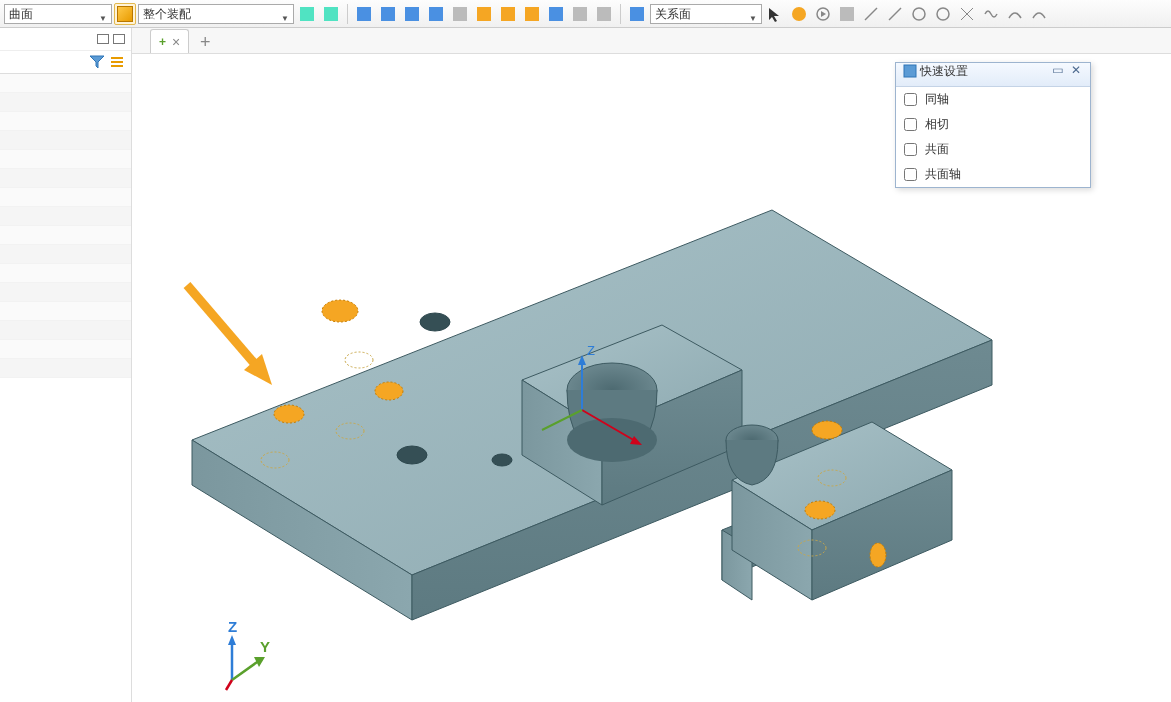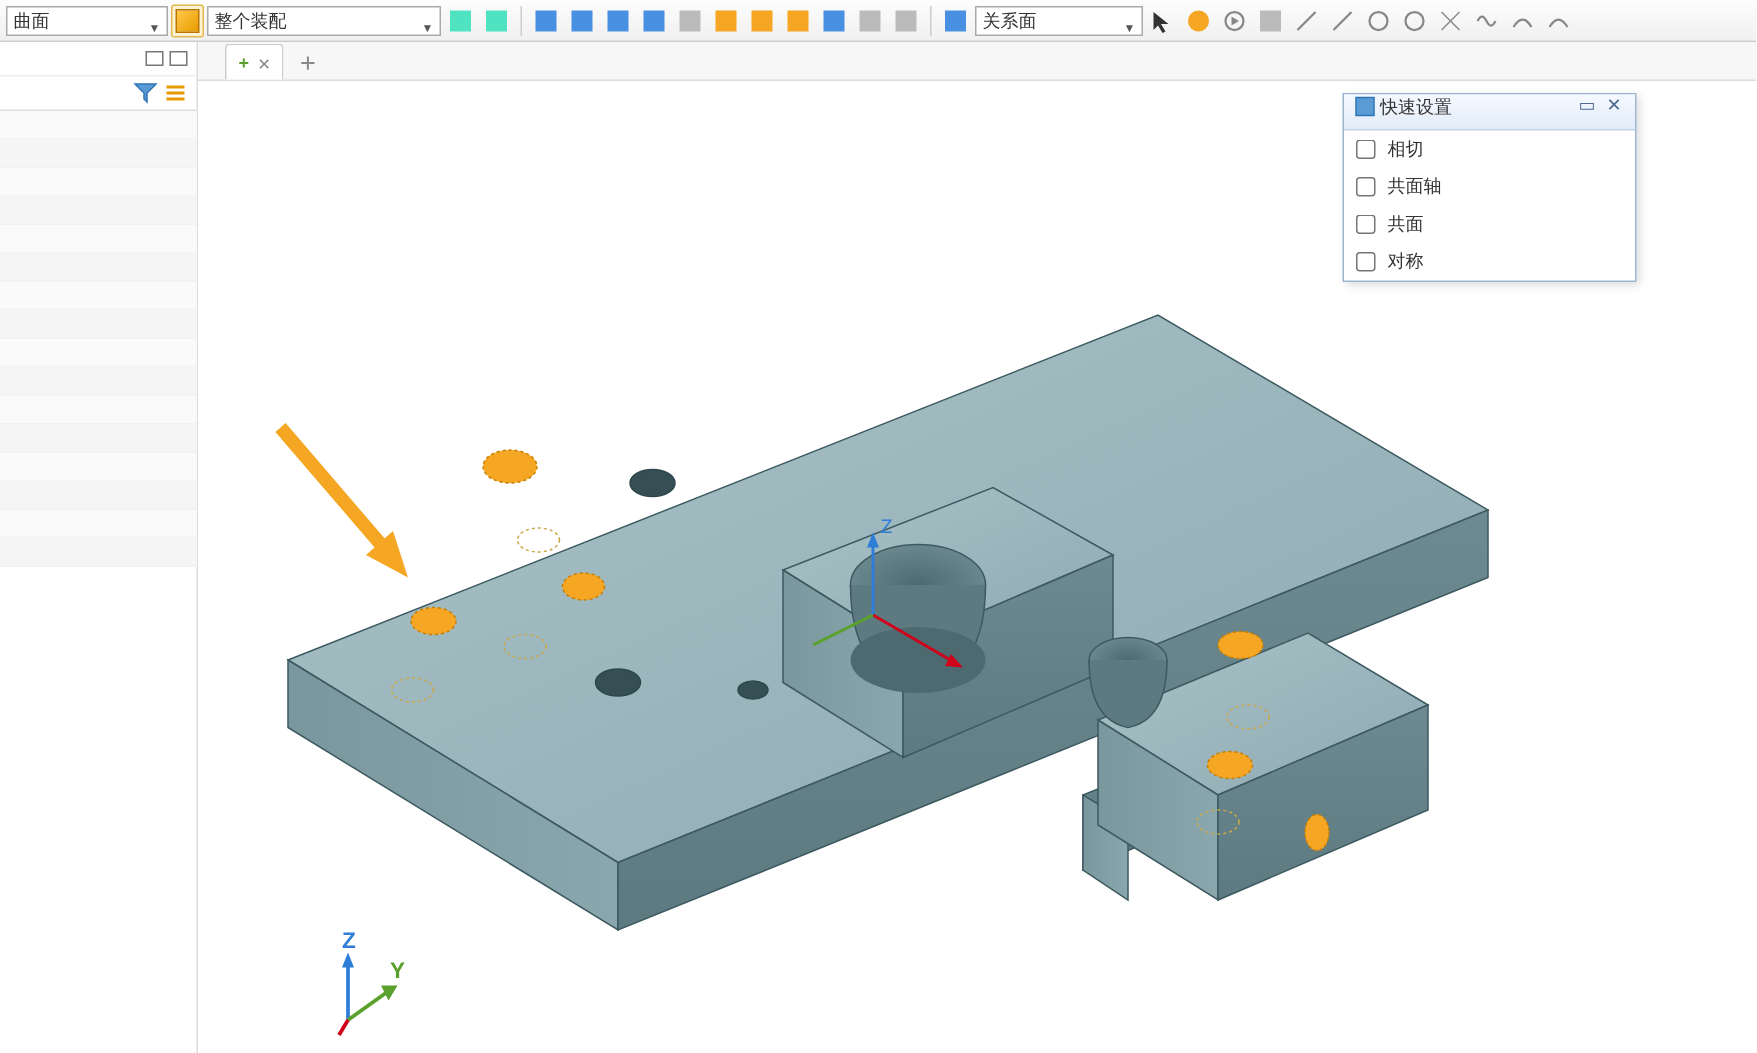--- a/index.html
+++ b/index.html
@@ -366,28 +366,28 @@
         <rect x="2" y="2" width="12" height="12" fill="#5b9bd5" stroke="#2e75b6"></rect>
       </svg>
     <span>快速设置</span>
     <span class="spacer"></span>
     <span class="wbtn">▭</span>
     <span class="wbtn">✕</span>
   </div>
   <div id="qitems">
       <div class="item">
         <input type="checkbox" style="">
-        <span>相切</span>
+        <span>同轴</span>
       </div>
       <div class="item">
         <input type="checkbox" style="">
-        <span>共面轴</span>
+        <span>相切</span>
       </div>
       <div class="item">
         <input type="checkbox" style="">
         <span>共面</span>
       </div>
       <div class="item">
         <input type="checkbox" style="">
-        <span>对称</span>
+        <span>共面轴</span>
       </div>
     </div>
 </div>
 
 </body></html>

